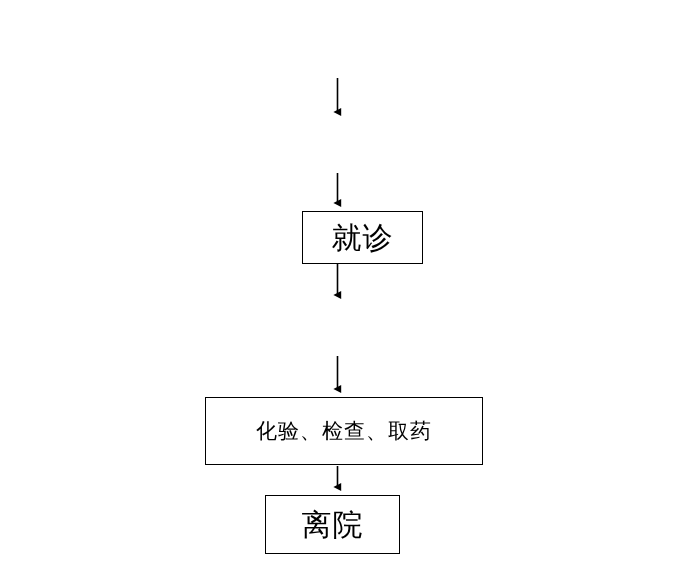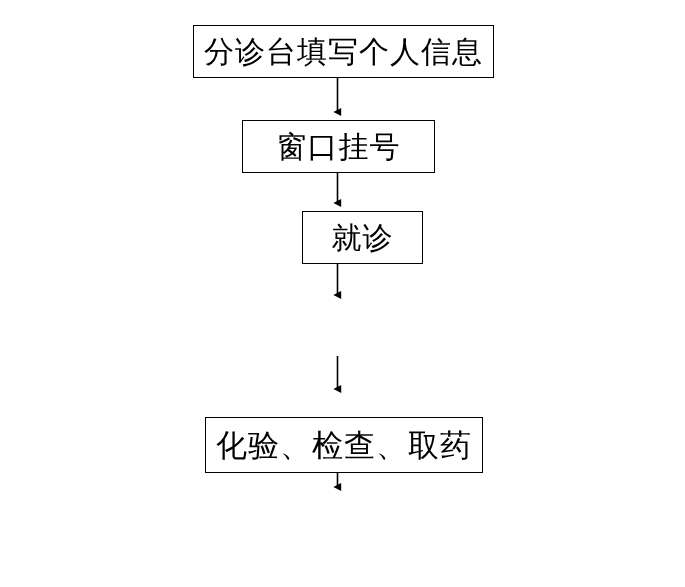--- a/index.html
+++ b/index.html
@@ -29,21 +29,21 @@
   }
   .node-label {
     display: block;
     line-height: 1;
   }
   
   #node-1 { left: 193px; top: 25px;  width: 301px; height: 53px; font-size: 30px; }
   #node-2 { left: 242px; top: 120px; width: 193px; height: 53px; font-size: 30px; }
   #node-3 { left: 278px; top: 211px; width: 121px; height: 53px; font-size: 30px; margin-left: 24px; }
   #node-4 { left: 278px; top: 303px; width: 121px; height: 53px; font-size: 30px; }
-  #node-5 { left: 205px; top: 397px; width: 278px; height: 56px; font-size: 31px; margin-top: 20px; }
+  #node-5 { left: 205px; top: 397px; width: 278px; height: 68px; font-size: 21px; }
   #node-6 { left: 265px; top: 495px; width: 135px; height: 59px; font-size: 30px; }
 
   .connector {
     position: absolute;
     left: 0;
     top: 0;
     width: 685px;
     height: 587px;
     pointer-events: none;
   }
@@ -59,31 +59,28 @@
         <path d="M0.5,0.8 L8.5,0.8 L4.5,8.6 Z" fill="#000000"></path>
       </marker>
     </defs>
     <line x1="337.5" y1="78" x2="337.5" y2="112" stroke="#000000" stroke-width="1.6" marker-end="url(#arrowhead)"></line>
     <line x1="337.5" y1="173" x2="337.5" y2="203" stroke="#000000" stroke-width="1.6" marker-end="url(#arrowhead)"></line>
     <line x1="337.5" y1="264" x2="337.5" y2="295" stroke="#000000" stroke-width="1.6" marker-end="url(#arrowhead)"></line>
     <line x1="337.5" y1="356" x2="337.5" y2="389" stroke="#000000" stroke-width="1.6" marker-end="url(#arrowhead)"></line>
     <line x1="337.5" y1="466" x2="337.5" y2="487" stroke="#000000" stroke-width="1.6" marker-end="url(#arrowhead)"></line>
   </svg>
 
-  <div class="node" id="node-1">
-    <span class="node-label">分诊台填写个人信息</span>
-  </div>
 
-  <div class="node" id="node-2">
-    <span class="node-label">窗口挂号</span>
-  </div>
 
   <div class="node" id="node-3">
     <span class="node-label">就诊</span>
   </div>
 
 
   <div class="node" id="node-5">
     <span class="node-label">化验、检查、取药</span>
   </div>
 
+  <div class="node" id="node-6">
+    <span class="node-label">离院</span>
+  </div>
 
 </div>
 
 </body></html>

